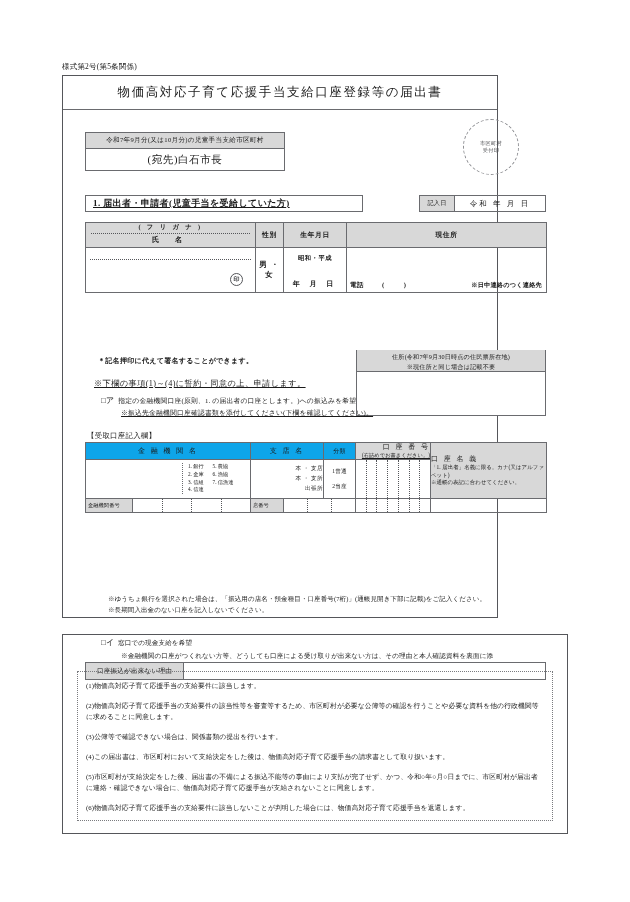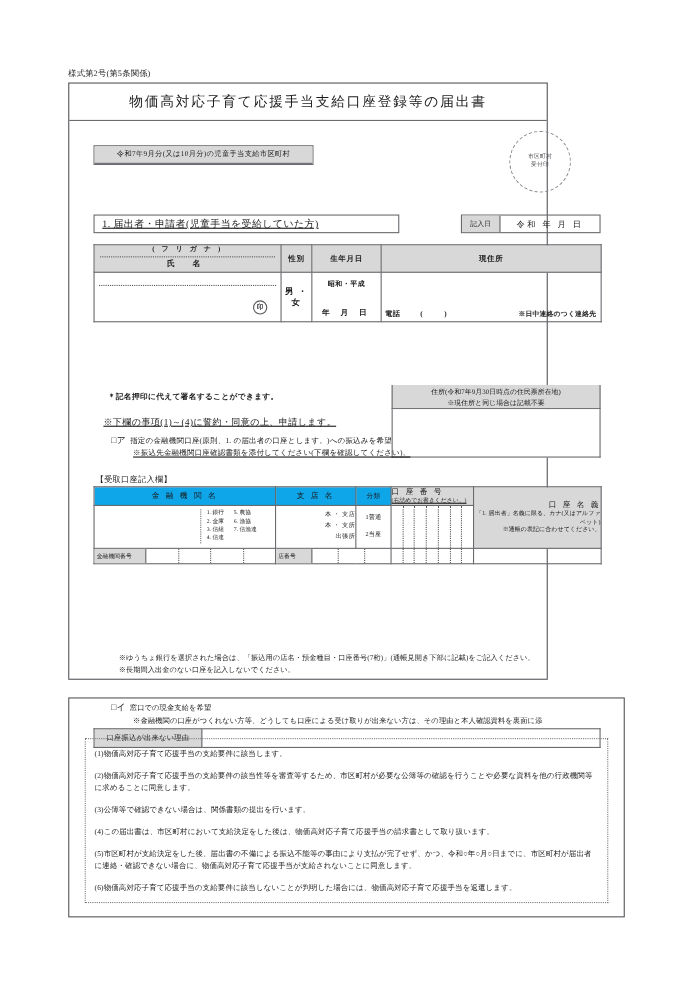--- a/index.html
+++ b/index.html
@@ -116,20 +116,21 @@
     top: 119px;
     width: 278px;
     height: 17px;
     border: 1px solid #6a6b6f;
     box-sizing: border-box;
     display: flex;
     align-items: center;
     padding-left: 7px;
     font-size: 9px;
     letter-spacing: 0.4px;
+    font-weight: bold;
   }
   .sec1-title span { text-decoration: underline; white-space: nowrap; }
 
   .kinyubi {
     position: absolute;
     left: 356px;
     top: 119px;
     width: 127px;
     height: 17px;
     border: 1px solid #6a6b6f;
@@ -362,29 +363,29 @@
   .acct-hdr {
     background: #0ea5e9;
     text-align: center;
     font-size: 7px;
     letter-spacing: 2px;
     height: 16px;
   }
   .acct-hdr.small { font-size: 6px; letter-spacing: 0.3px; }
   .hdr-two {
     background: #d8d8d8;
-    text-align: left;
+    text-align: right;
     line-height: 1.3;
     padding: 1px 0;
   }
   .hdr-two .l1 { font-size: 7px; letter-spacing: 2px; }
   .hdr-two .l2 { font-size: 5.2px; letter-spacing: 0.1px; text-decoration: underline; }
   .hdr-name {
     background: #d8d8d8;
-    text-align: right;
+    text-align: left;
     line-height: 1.35;
     padding: 1px 2px 2px;
   }
   .hdr-name .l1 { font-size: 7px; letter-spacing: 2px; }
   .hdr-name .l2 { font-size: 5.4px; letter-spacing: 0.1px; }
   .hdr-name .l3 { font-size: 5.4px; letter-spacing: 0.1px; }
 
   .bank-body { height: 38px; position: relative; }
   .bank-kinds {
     position: absolute;
@@ -527,20 +528,21 @@
       <div class="doc-title">物価高対応子育て応援手当支給口座登録等の届出書</div>
     </div>
 
     <div class="stamp-circle">
       <span>市区町村</span>
       <span>受付印</span>
     </div>
 
     <div class="addr-box">
       <div class="addr-head">令和7年9月分(又は10月分)の児童手当支給市区町村</div>
+      <div class="addr-body">(宛先)白石市長</div>
     </div>
 
     <div class="sec1-title">
       <span>1. 届出者・申請者(児童手当を受給していた方)</span>
     </div>
 
     <div class="kinyubi">
       <div class="kinyubi-label">記入日</div>
       <div class="kinyubi-value">令和  年  月  日</div>
     </div>

